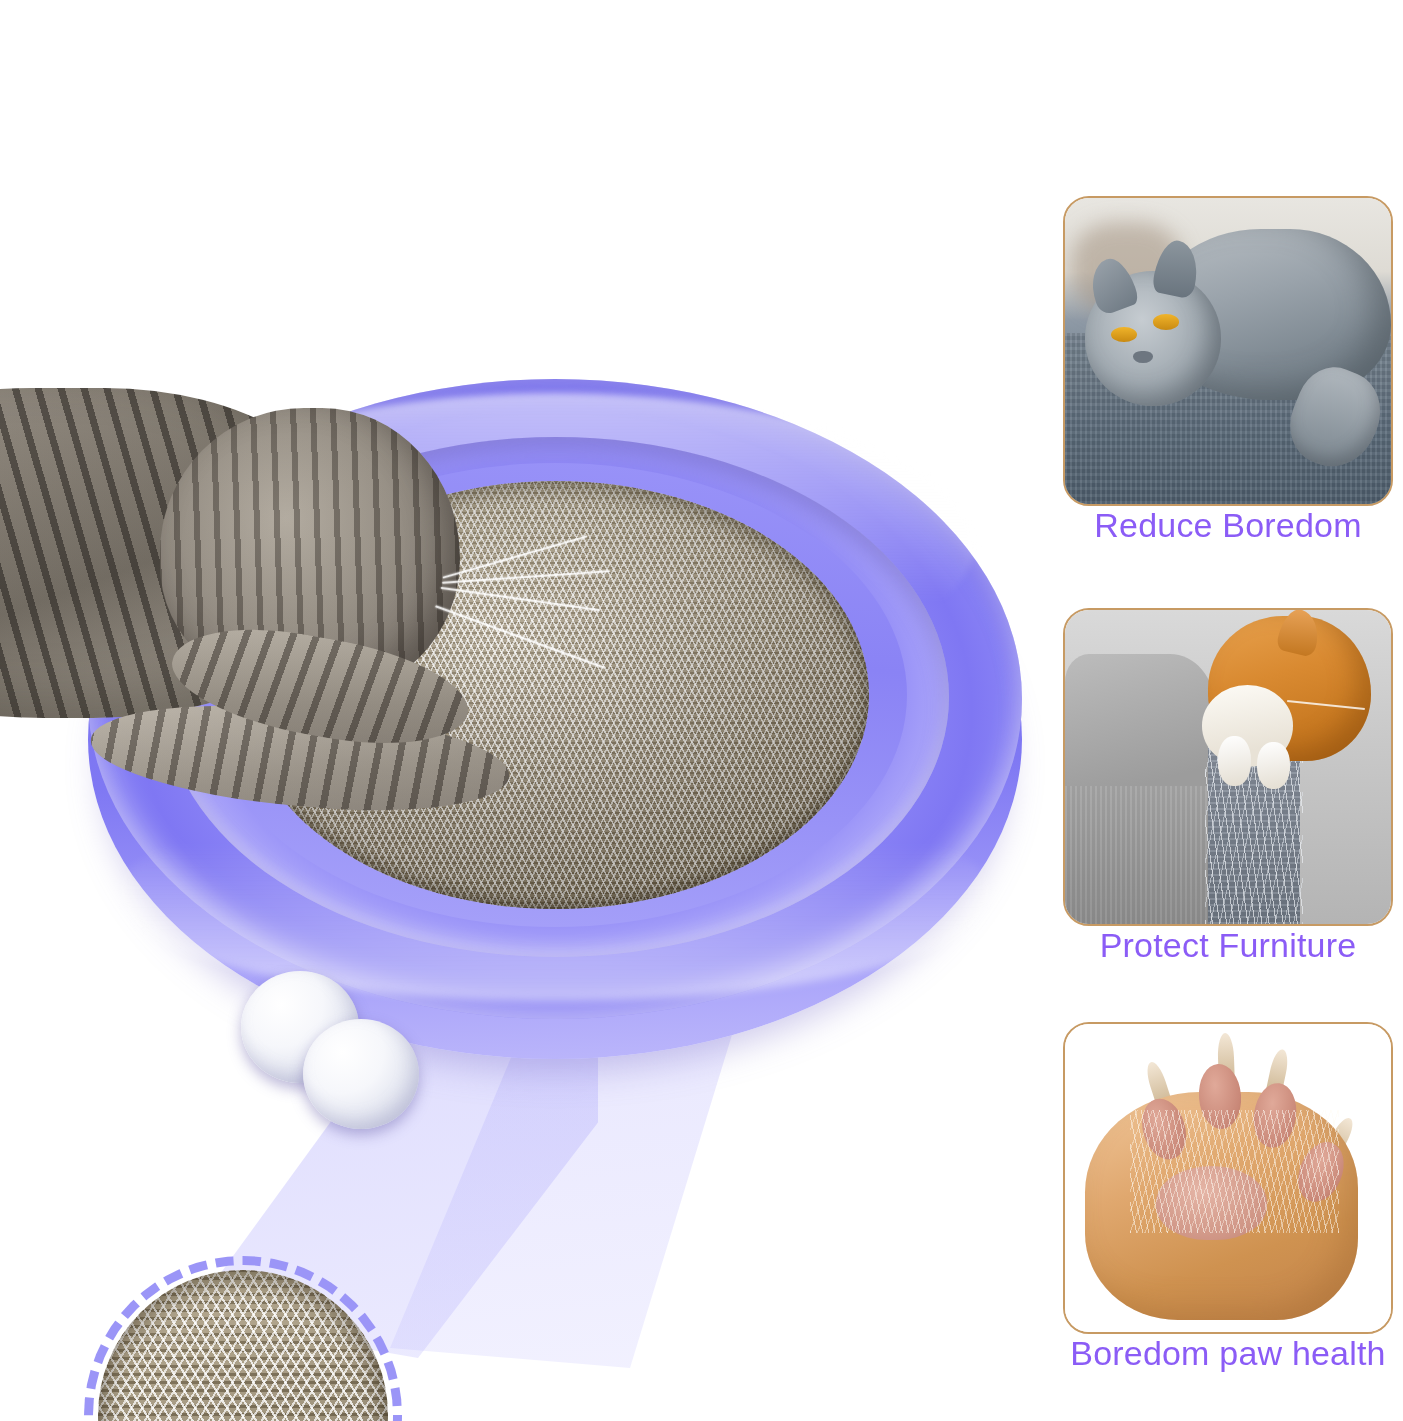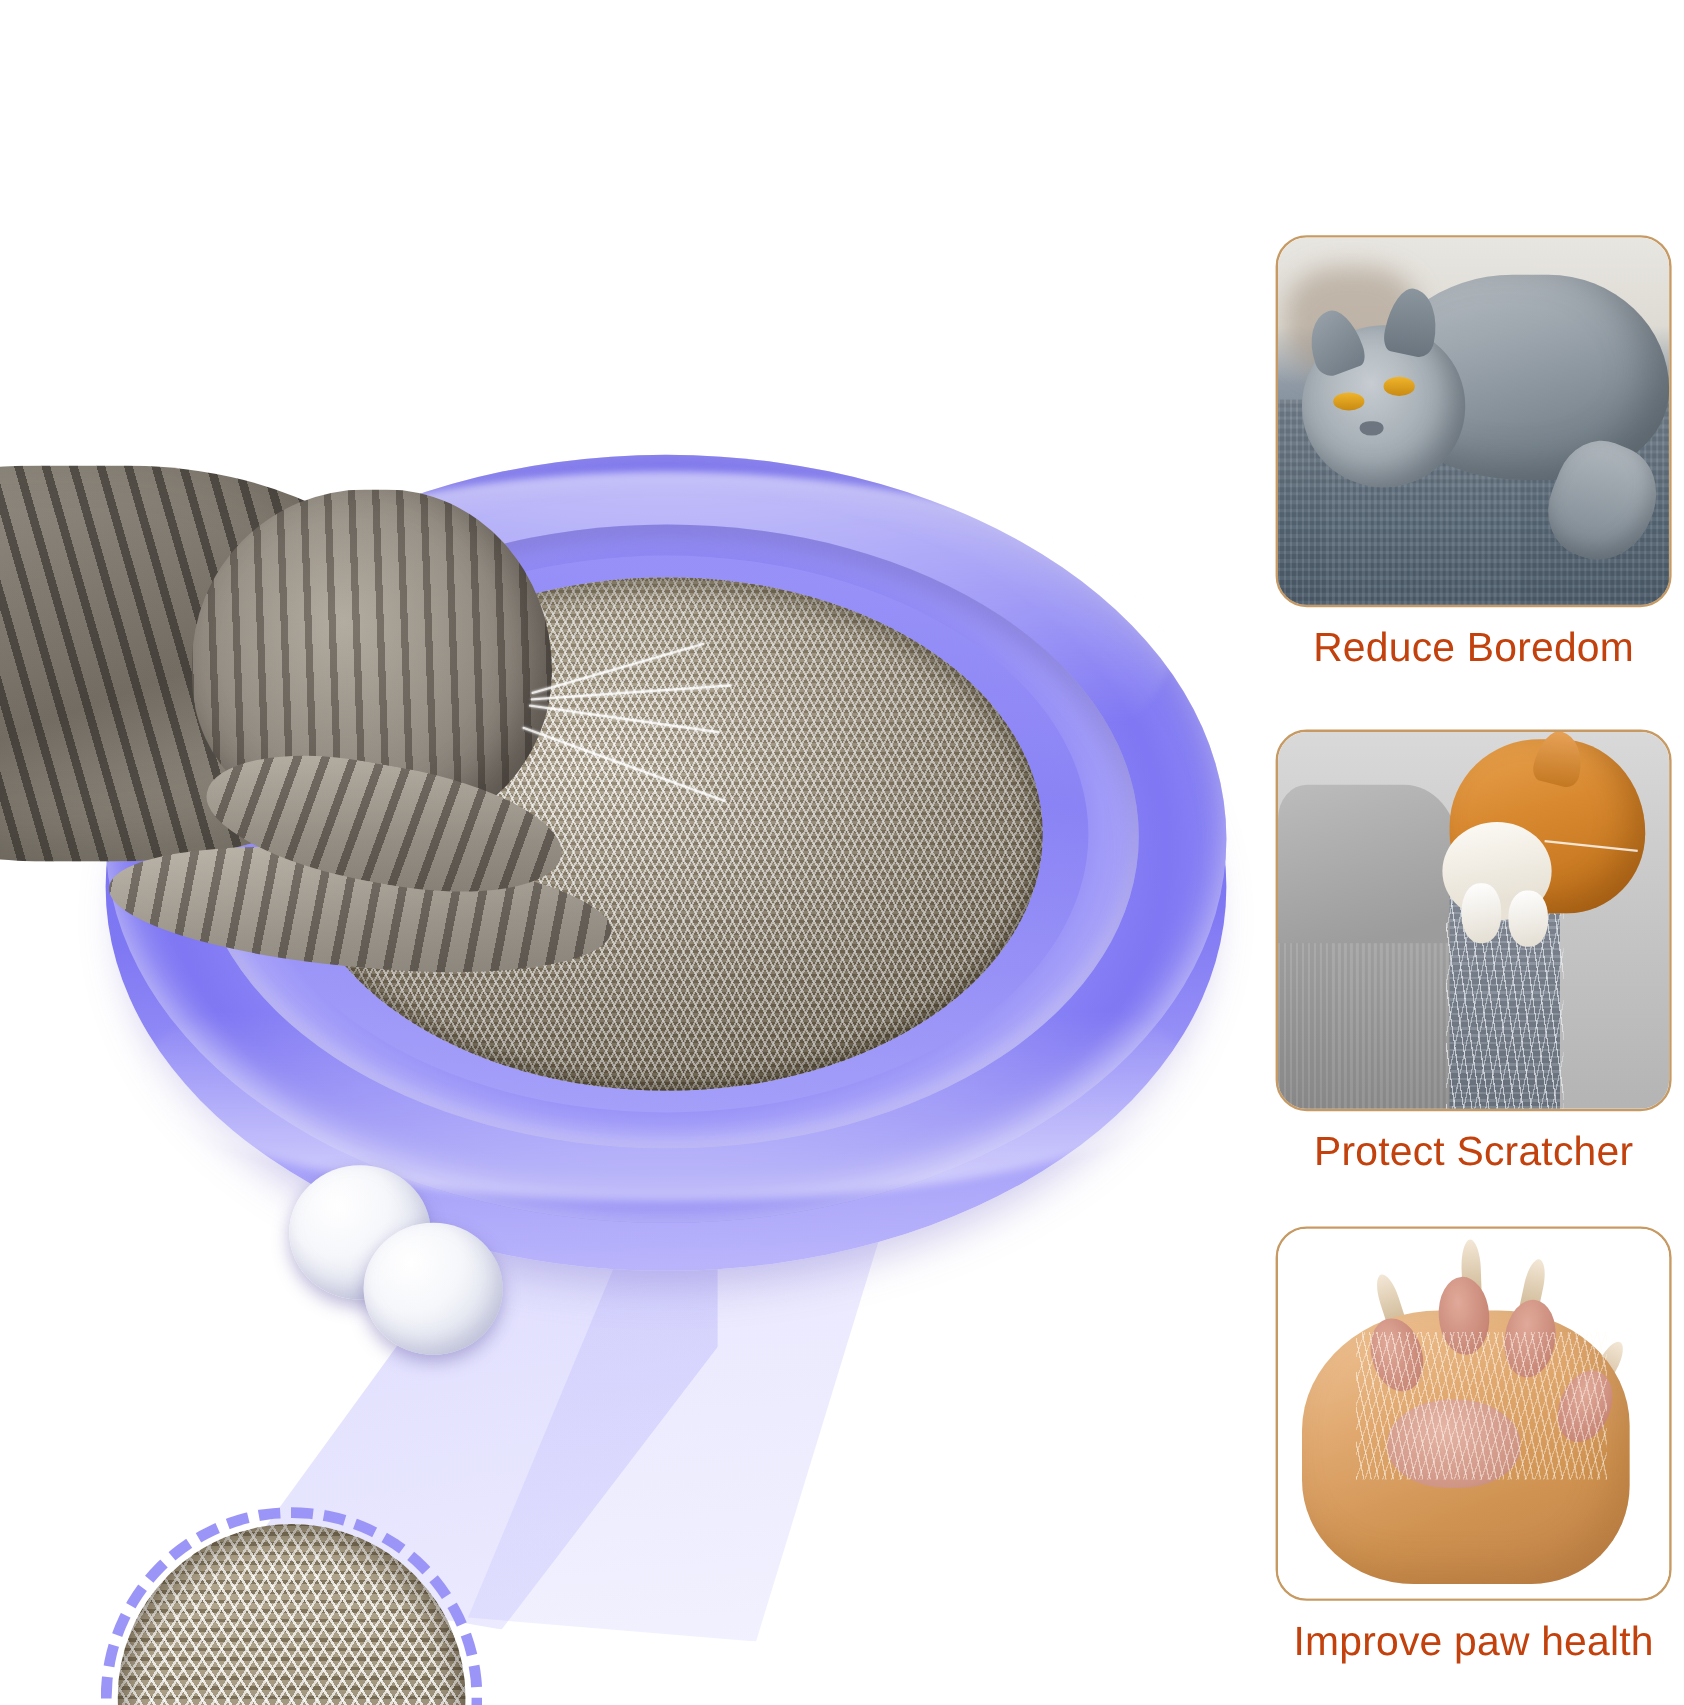--- a/index.html
+++ b/index.html
@@ -112,21 +112,21 @@
       repeating-linear-gradient(-58deg, rgba(255,255,255,.72) 0 2px, rgba(110,94,66,0) 2px 9px),
       repeating-linear-gradient(0deg, rgba(58,48,30,.34) 0 3px, rgba(255,255,255,.10) 3px 8px),
       linear-gradient(165deg,#b0a386 0%,#a1947a 38%,#8b7f66 70%,#796d56 100%);
     box-shadow:inset 0 10px 26px rgba(45,36,20,.40), inset 0 -10px 22px rgba(40,32,18,.35);}
 
   
   #cards{position:absolute;left:1063px;top:196px;width:330px;height:1200px;}
   .card{position:absolute;left:0;width:330px;}
   .card-frame{position:relative;width:330px;border:2px solid #c79a63;border-radius:26px;
     overflow:hidden;background:#fff;box-sizing:border-box;}
-  .card-label{margin-top:15px;text-align:center;font-size:34px;color:#c2410c;
+  .card-label{margin-top:0;text-align:center;font-size:34px;color:#8b5cf6;
     font-family:"Liberation Sans","DejaVu Sans",sans-serif;font-weight:400;letter-spacing:.2px;}
 
   #card1{top:0;}   #card1 .card-frame{height:310px;}
   #card2{top:412px;} #card2 .card-frame{height:318px;}
   #card3{top:826px;} #card3 .card-frame{height:312px;}
 
   .photo{position:absolute;inset:0;}
 
   
   #ph1{background:linear-gradient(180deg,#e8e6e1 0%,#dedbd4 24%,#8f9aa6 40%,#70808f 58%,#5d6d7d 100%);}
@@ -287,36 +287,36 @@
           <div class="arm"></div>
           <div class="shred"></div>
           <div class="ocat"></div>
           <div class="oear"></div>
           <div class="ochest"></div>
           <div class="opaw1"></div>
           <div class="opaw2"></div>
           <div class="owhisk"></div>
         </div>
       </div>
-      <div class="card-label">Protect Scratcher</div>
+      <div class="card-label">Protect Furniture</div>
     </div>
 
     <div class="card" id="card3">
       <div class="card-frame">
         <div class="photo" id="ph3">
           <div class="claw claw1"></div>
           <div class="claw claw2"></div>
           <div class="claw claw3"></div>
           <div class="claw claw4"></div>
           <div class="palm"></div>
           <div class="toe toe1"></div>
           <div class="toe toe2"></div>
           <div class="toe toe3"></div>
           <div class="toe toe4"></div>
           <div class="pad-main"></div>
           <div class="furtuft"></div>
         </div>
       </div>
-      <div class="card-label">Improve paw health</div>
+      <div class="card-label">Boredom paw health</div>
     </div>
 
   </div>
 </div>
 
 </body></html>

